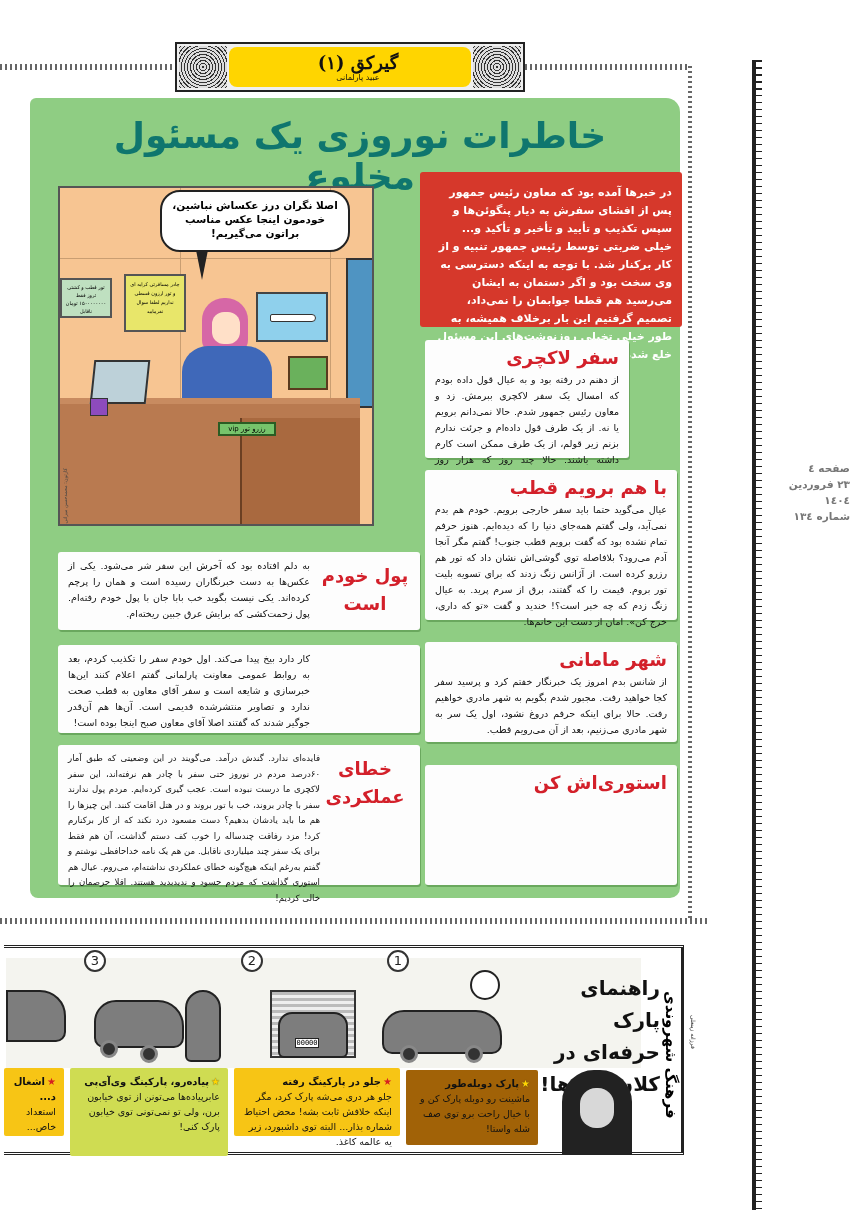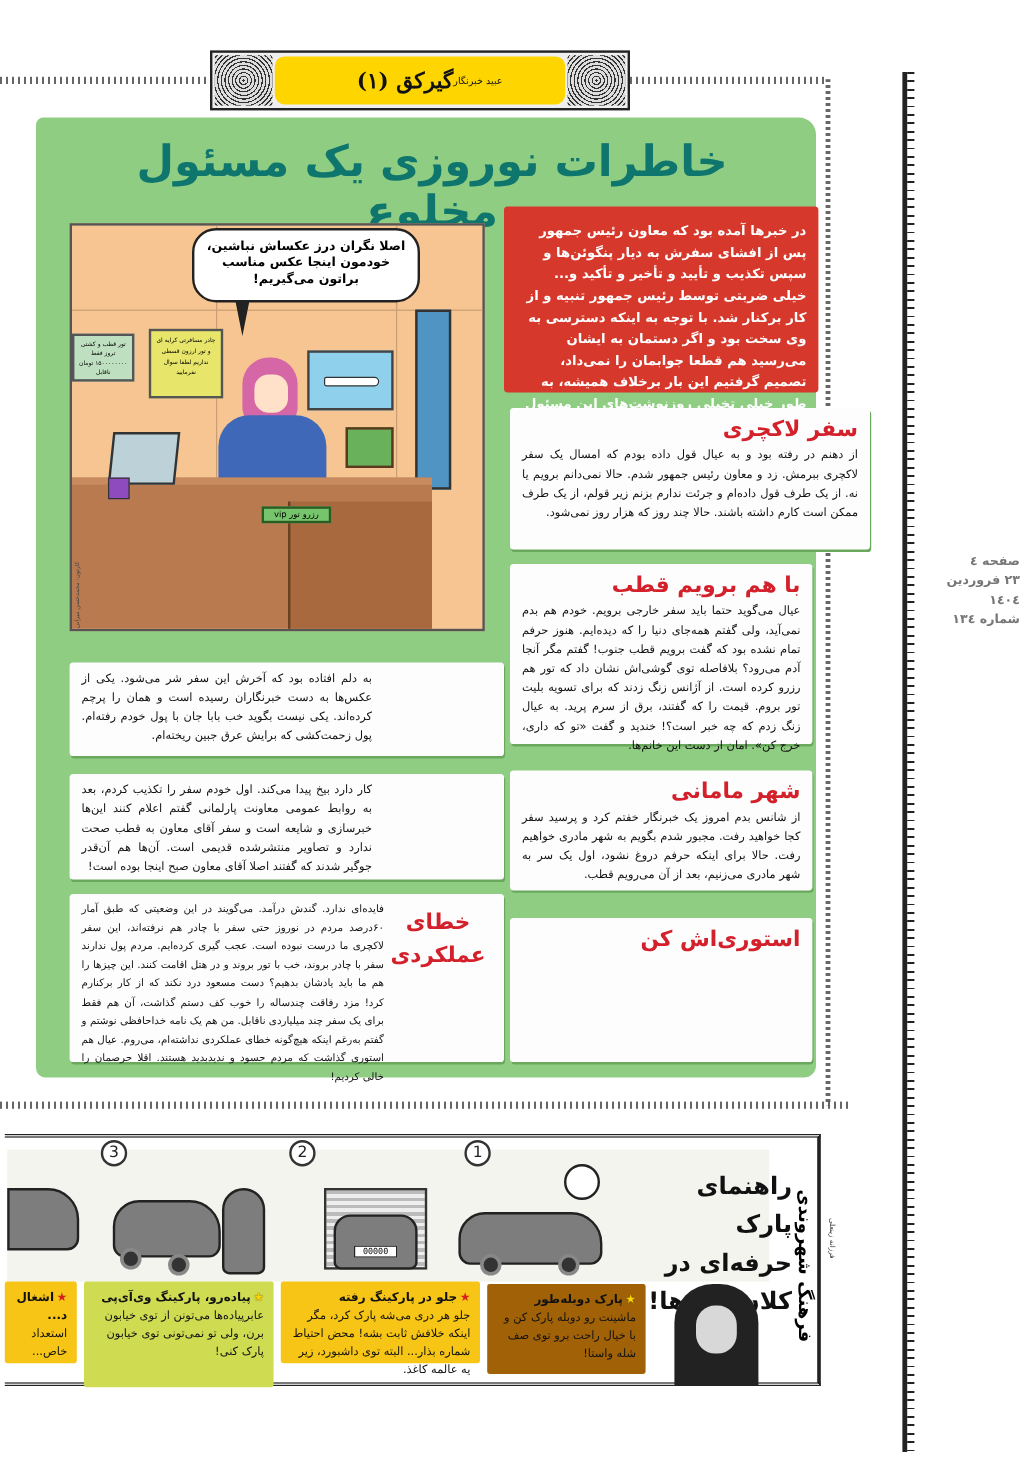--- a/index.html
+++ b/index.html
@@ -8,33 +8,33 @@
   .rtl { direction: rtl; text-align: right; }
 
   
   .zig-h { height: 6px; background: repeating-linear-gradient(90deg, #333 0 2px, transparent 2px 5px); opacity: .75; }
   .zig-v { width: 4px; background: repeating-linear-gradient(180deg, #333 0 2px, transparent 2px 5px); opacity: .75; }
 
   
   .banner { left: 175px; top: 42px; width: 350px; height: 50px; background: #efefef; border: 2px solid #222; }
   .banner .orn-l, .banner .orn-r { position: absolute; top: 2px; width: 48px; height: 42px; background: repeating-radial-gradient(circle at 50% 50%, #333 0 1px, #ddd 1px 3px); }
   .banner .orn-l { left: 2px; } .banner .orn-r { right: 2px; }
-  .banner .gold { position: absolute; left: 52px; right: 52px; top: 3px; bottom: 3px; background: #ffd500; border-radius: 8px; display: flex; flex-direction: row; align-items: center; justify-content: center; padding-left: 16px; }
+  .banner .gold { position: absolute; left: 52px; right: 52px; top: 3px; bottom: 3px; background: #ffd500; border-radius: 8px; display: flex; flex-direction: column; align-items: center; justify-content: center; padding-left: 16px; }
   .banner .t1 { font-family: "DejaVu Serif", serif; font-weight: bold; font-size: 18px; color: #111; }
   .banner .t2 { font-size: 8px; color: #111; }
 
   
   .green { left: 30px; top: 98px; width: 650px; height: 800px; background: #8fcd83; border-radius: 6px 14px 10px 8px; }
   .title { left: 60px; top: 115px; width: 600px; font-family: "DejaVu Sans", sans-serif; font-weight: bold; font-size: 36px; color: #0f766e; text-align: center; direction: rtl; }
 
   
   .redbox { left: 420px; top: 172px; width: 262px; height: 155px; background: #d6382b; color: #fff; font-weight: bold; font-size: 11px; line-height: 18px; padding: 12px 10px 8px 12px; border-radius: 3px; }
 
   
-  .cartoon { left: 58px; top: 186px; width: 346px; height: 340px; background: #f7c592; border: 2px solid #555; overflow: hidden; }
+  .cartoon { left: 58px; top: 186px; width: 316px; height: 340px; background: #f7c592; border: 2px solid #555; overflow: hidden; }
   .cartoon .wall-line { position: absolute; background: #c99e72; }
   .cartoon .desk { position: absolute; left: 0; top: 210px; width: 300px; height: 130px; background: #b97a50; border-top: 6px solid #c88b60; }
   .cartoon .desk-side { position: absolute; left: 180px; top: 230px; width: 120px; height: 110px; background: #a9693f; border-left: 2px solid #6b3f22; }
   .cartoon .poster1 { position: absolute; left: 0; top: 90px; width: 52px; height: 40px; background: #bfe0c0; border: 2px solid #555; font-size: 5px; padding: 3px; direction: rtl; text-align: center; line-height: 8px; }
   .cartoon .poster2 { position: absolute; left: 64px; top: 86px; width: 62px; height: 58px; background: #e8e66a; border: 2px solid #555; font-size: 5px; padding: 4px; direction: rtl; text-align: center; line-height: 9px; }
   .cartoon .poster3 { position: absolute; left: 196px; top: 104px; width: 72px; height: 50px; background: #8fd0ec; border: 2px solid #444; }
   .cartoon .plane { position: absolute; left: 12px; top: 20px; width: 46px; height: 8px; background: #fff; border: 1px solid #333; border-radius: 4px 8px 8px 4px; }
   .cartoon .tower { position: absolute; left: 286px; top: 70px; width: 30px; height: 150px; background: #4f94c2; border: 2px solid #333; }
   .cartoon .woman-head { position: absolute; left: 142px; top: 110px; width: 46px; height: 56px; background: #d667a6; border-radius: 22px 22px 14px 14px; }
   .cartoon .woman-face { position: absolute; left: 152px; top: 124px; width: 28px; height: 32px; background: #ffe0c8; border-radius: 12px; }
@@ -79,21 +79,21 @@
 
 <div class="abs zig-h" style="left:0;top:64px;width:175px;"></div>
 <div class="abs zig-h" style="left:525px;top:64px;width:165px;"></div>
 <div class="abs zig-v" style="left:688px;top:66px;height:855px;"></div>
 <div class="abs zig-h" style="left:0;top:918px;width:710px;"></div>
 
 <div class="abs banner">
   <div class="orn-l"></div>
   <div class="gold">
     <div class="t1">گیرکق (۱)</div>
-    <div class="t2">عبید خبرنگار</div>
+    <div class="t2">عبید پارلمانی</div>
   </div>
   <div class="orn-r"></div>
 </div>
 
 <div class="abs green"></div>
 <div class="abs title">خاطرات نوروزی یک مسئول مخلوع</div>
 
 <div class="abs redbox rtl">در خبرها آمده بود که معاون رئیس جمهور پس از افشای سفرش به دیار پنگوئن‌ها و سپس تکذیب و تأیید و تأخیر و تأکید و... خیلی ضربتی توسط رئیس جمهور تنبیه و از کار برکنار شد. با توجه به اینکه دسترسی به وی سخت بود و اگر دستمان به ایشان می‌رسید هم قطعا جوابمان را نمی‌داد، تصمیم گرفتیم این بار برخلاف همیشه، به طور خیلی تخیلی روزنوشت‌های این مسئول خلع شده را با هم مرور کنیم.</div>
 
 <div class="abs cartoon">
@@ -113,37 +113,38 @@
   <div class="desk-side"></div>
   <div class="laptop"></div>
   <div class="cups"></div>
   <div class="easel"></div>
   <div class="nameplate">رزرو تور vip</div>
   <div class="credit">کارتون: محمدحسن میرانی</div>
 </div>
 <div class="abs bubble-tail"></div>
 <div class="abs bubble">اصلا نگران درز عکساش نباشین، خودمون اینجا عکس مناسب براتون می‌گیریم!</div>
 
-<div class="abs card" style="left:425px;top:340px;width:300px;height:118px;">
+<div class="abs card" style="left:425px;top:340px;width:204px;height:118px;">
   <h3>سفر لاکچری</h3>
   <p>از دهنم در رفته بود و به عیال قول داده بودم که امسال یک سفر لاکچری ببرمش. زد و معاون رئیس جمهور شدم. حالا نمی‌دانم برویم یا نه. از یک طرف قول داده‌ام و جرئت ندارم بزنم زیر قولم، از یک طرف ممکن است کارم داشته باشند. حالا چند روز که هزار روز نمی‌شود.</p>
 </div>
 <div class="abs card" style="left:425px;top:470px;width:252px;height:150px;">
   <h3>با هم برویم قطب</h3>
   <p>عیال می‌گوید حتما باید سفر خارجی برویم. خودم هم بدم نمی‌آید، ولی گفتم همه‌جای دنیا را که دیده‌ایم. هنوز حرفم تمام نشده بود که گفت برویم قطب جنوب! گفتم مگر آنجا آدم می‌رود؟ بلافاصله توی گوشی‌اش نشان داد که تور هم رزرو کرده است. از آژانس زنگ زدند که برای تسویه بلیت تور بروم. قیمت را که گفتند، برق از سرم پرید. به عیال زنگ زدم که چه خبر است؟! خندید و گفت «تو که داری، خرج کن». امان از دست این خانم‌ها.</p>
 </div>
 <div class="abs card" style="left:425px;top:642px;width:252px;height:100px;">
   <h3>شهر مامانی</h3>
   <p>از شانس بدم امروز یک خبرنگار خفتم کرد و پرسید سفر کجا خواهید رفت. مجبور شدم بگویم به شهر مادری خواهیم رفت. حالا برای اینکه حرفم دروغ نشود، اول یک سر به شهر مادری می‌زنیم، بعد از آن می‌رویم قطب.</p>
 </div>
 <div class="abs card" style="left:425px;top:765px;width:252px;height:120px;">
   <h3>استوری‌اش کن</h3>
 </div>
 
 <div class="card wide" style="left:58px;top:552px;width:362px;height:78px;">
+  <div class="side-title">پول خودم است</div>
   <p>به دلم افتاده بود که آخرش این سفر شر می‌شود. یکی از عکس‌ها به دست خبرنگاران رسیده است و همان را پرچم کرده‌اند. یکی نیست بگوید خب بابا جان با پول خودم رفته‌ام. پول زحمت‌کشی که برایش عرق جبین ریخته‌ام.</p>
 </div>
 <div class="card wide" style="left:58px;top:645px;width:362px;height:88px;">
   <p>کار دارد بیخ پیدا می‌کند. اول خودم سفر را تکذیب کردم، بعد به روابط عمومی معاونت پارلمانی گفتم اعلام کنند این‌ها خبرسازی و شایعه است و سفر آقای معاون به قطب صحت ندارد و تصاویر منتشرشده قدیمی است. آن‌ها هم آن‌قدر جوگیر شدند که گفتند اصلا آقای معاون صبح اینجا بوده است!</p>
 </div>
 <div class="card wide" style="left:58px;top:745px;width:362px;height:140px;padding-right:100px;">
   <div class="side-title">خطای عملکردی</div>
   <p style="font-size:8.6px;line-height:15.5px;">فایده‌ای ندارد. گندش درآمد. می‌گویند در این وضعیتی که طبق آمار ۶۰درصد مردم در نوروز حتی سفر با چادر هم نرفته‌اند، این سفر لاکچری ما درست نبوده است. عجب گیری کرده‌ایم. مردم پول ندارند سفر با چادر بروند، خب با تور بروند و در هتل اقامت کنند. این چیزها را هم ما باید یادشان بدهیم؟ دست مسعود درد نکند که از کار برکنارم کرد! مزد رفاقت چندساله را خوب کف دستم گذاشت، آن هم فقط برای یک سفر چند میلیاردی ناقابل. من هم یک نامه خداحافظی نوشتم و گفتم به‌رغم اینکه هیچ‌گونه خطای عملکردی نداشته‌ام، می‌روم. عیال هم استوری گذاشت که مردم حسود و ندیدبدید هستند. اقلا حرصمان را خالی کردیم!</p>
 </div>
 
@@ -162,21 +163,21 @@
 <div class="abs num" style="left:241px;top:950px;">2</div>
 <div class="abs num" style="left:84px;top:950px;">3</div>
 
 <div class="abs car" style="left:382px;top:1010px;width:120px;height:44px;"></div>
 <div class="abs wheel" style="left:400px;top:1045px;"></div>
 <div class="abs wheel" style="left:465px;top:1045px;"></div>
 <div class="abs" style="left:470px;top:970px;width:30px;height:30px;background:#fff;border:2px solid #222;border-radius:50%;"></div>
 
 <div class="abs" style="left:270px;top:990px;width:86px;height:68px;border:2px solid #333;background:repeating-linear-gradient(180deg,#bbb 0 3px,#eee 3px 6px);"></div>
 <div class="abs car" style="left:278px;top:1012px;width:70px;height:46px;border-radius:14px 14px 6px 6px;"></div>
-<div class="abs" style="left:295px;top:1038px;width:36px;height:10px;background:#fff;border:1px solid #222;font-size:7px;line-height:8px;text-align:center;font-family:'DejaVu Sans Mono',monospace;">00000</div>
+<div class="abs" style="left:295px;top:1038px;width:24px;height:10px;background:#fff;border:1px solid #222;font-size:7px;line-height:8px;text-align:center;font-family:'DejaVu Sans Mono',monospace;">00000</div>
 
 <div class="abs car" style="left:94px;top:1000px;width:90px;height:48px;"></div>
 <div class="abs wheel" style="left:100px;top:1040px;"></div>
 <div class="abs wheel" style="left:140px;top:1045px;"></div>
 <div class="abs" style="left:185px;top:990px;width:36px;height:72px;background:#7d7d7d;border:2px solid #222;border-radius:18px 18px 6px 6px;"></div>
 
 <div class="abs car" style="left:6px;top:990px;width:60px;height:52px;border-radius:0 26px 10px 0;"></div>
 
 <div class="abs tip" style="left:406px;top:1070px;width:132px;height:75px;background:#a16207;">
   <b><span class="star y">★</span><span>پارک دوبله‌طور</span></b>

